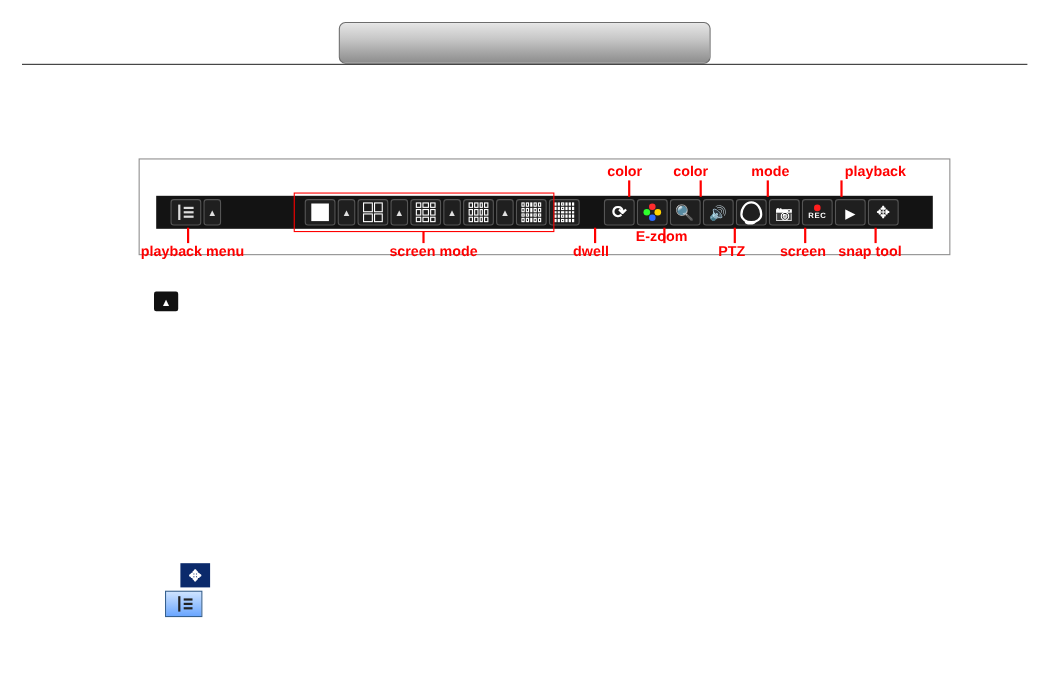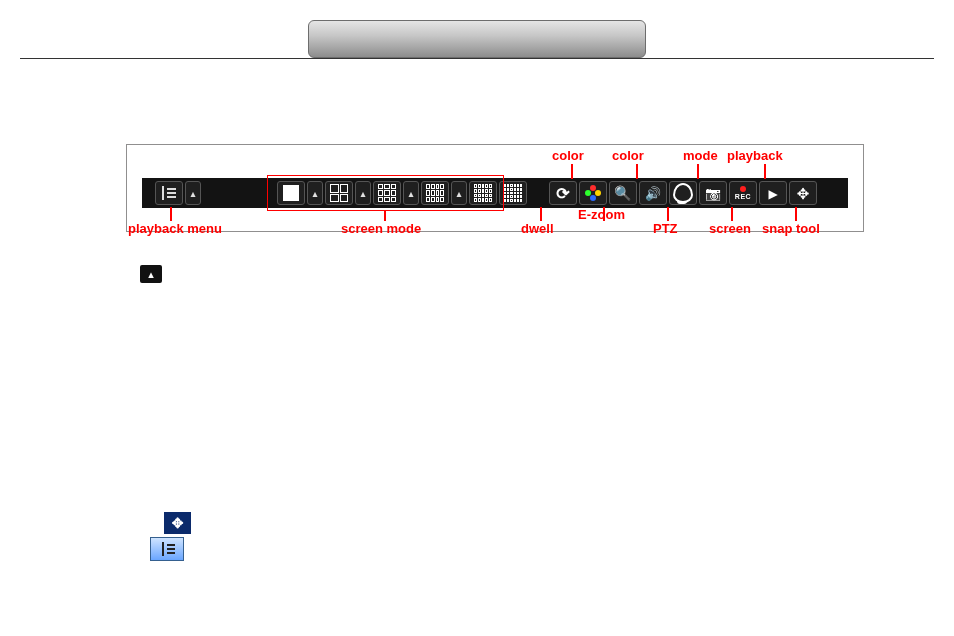--- a/index.html
+++ b/index.html
@@ -271,29 +271,29 @@
   <div class="rline v" style="top:164px;left:571px;height:15px"></div>
   <div class="rline v" style="top:207px;left:603px;height:14px"></div>
   <div class="rline v" style="top:164px;left:636px;height:15px"></div>
   <div class="rline v" style="top:207px;left:667px;height:14px"></div>
   <div class="rline v" style="top:164px;left:697px;height:15px"></div>
   <div class="rline v" style="top:207px;left:731px;height:14px"></div>
   <div class="rline v" style="top:164px;left:764px;height:15px"></div>
   <div class="rline v" style="top:207px;left:795px;height:14px"></div>
 
   <div class="rlabel" style="top:221px;left:128px">playback menu</div>
-  <div class="rlabel" style="top:221px;left:341px">screen mode</div>
+  <div class="rlabel" style="top:221px;left:354px">screen mode</div>
   <div class="rlabel" style="top:148px;left:552px">color</div>
   <div class="rlabel" style="top:221px;left:521px">dwell</div>
   <div class="rlabel" style="top:207px;left:578px">E-zoom</div>
   <div class="rlabel" style="top:148px;left:612px">color</div>
   <div class="rlabel" style="top:221px;left:653px">PTZ</div>
   <div class="rlabel" style="top:148px;left:683px">mode</div>
   <div class="rlabel" style="top:221px;left:709px">screen</div>
-  <div class="rlabel" style="top:148px;left:727px">playback</div>
+  <div class="rlabel" style="top:148px;left:768px">playback</div>
   <div class="rlabel" style="top:221px;left:762px">snap tool</div>
 
   <div class="inline-tri">▴</div>
   <div class="move-icon-inline">✥</div>
   <div class="menu-icon-inline">
     <span class="bar"></span>
       <span class="grp">
         <i></i>
         <i></i>
         <i></i>

